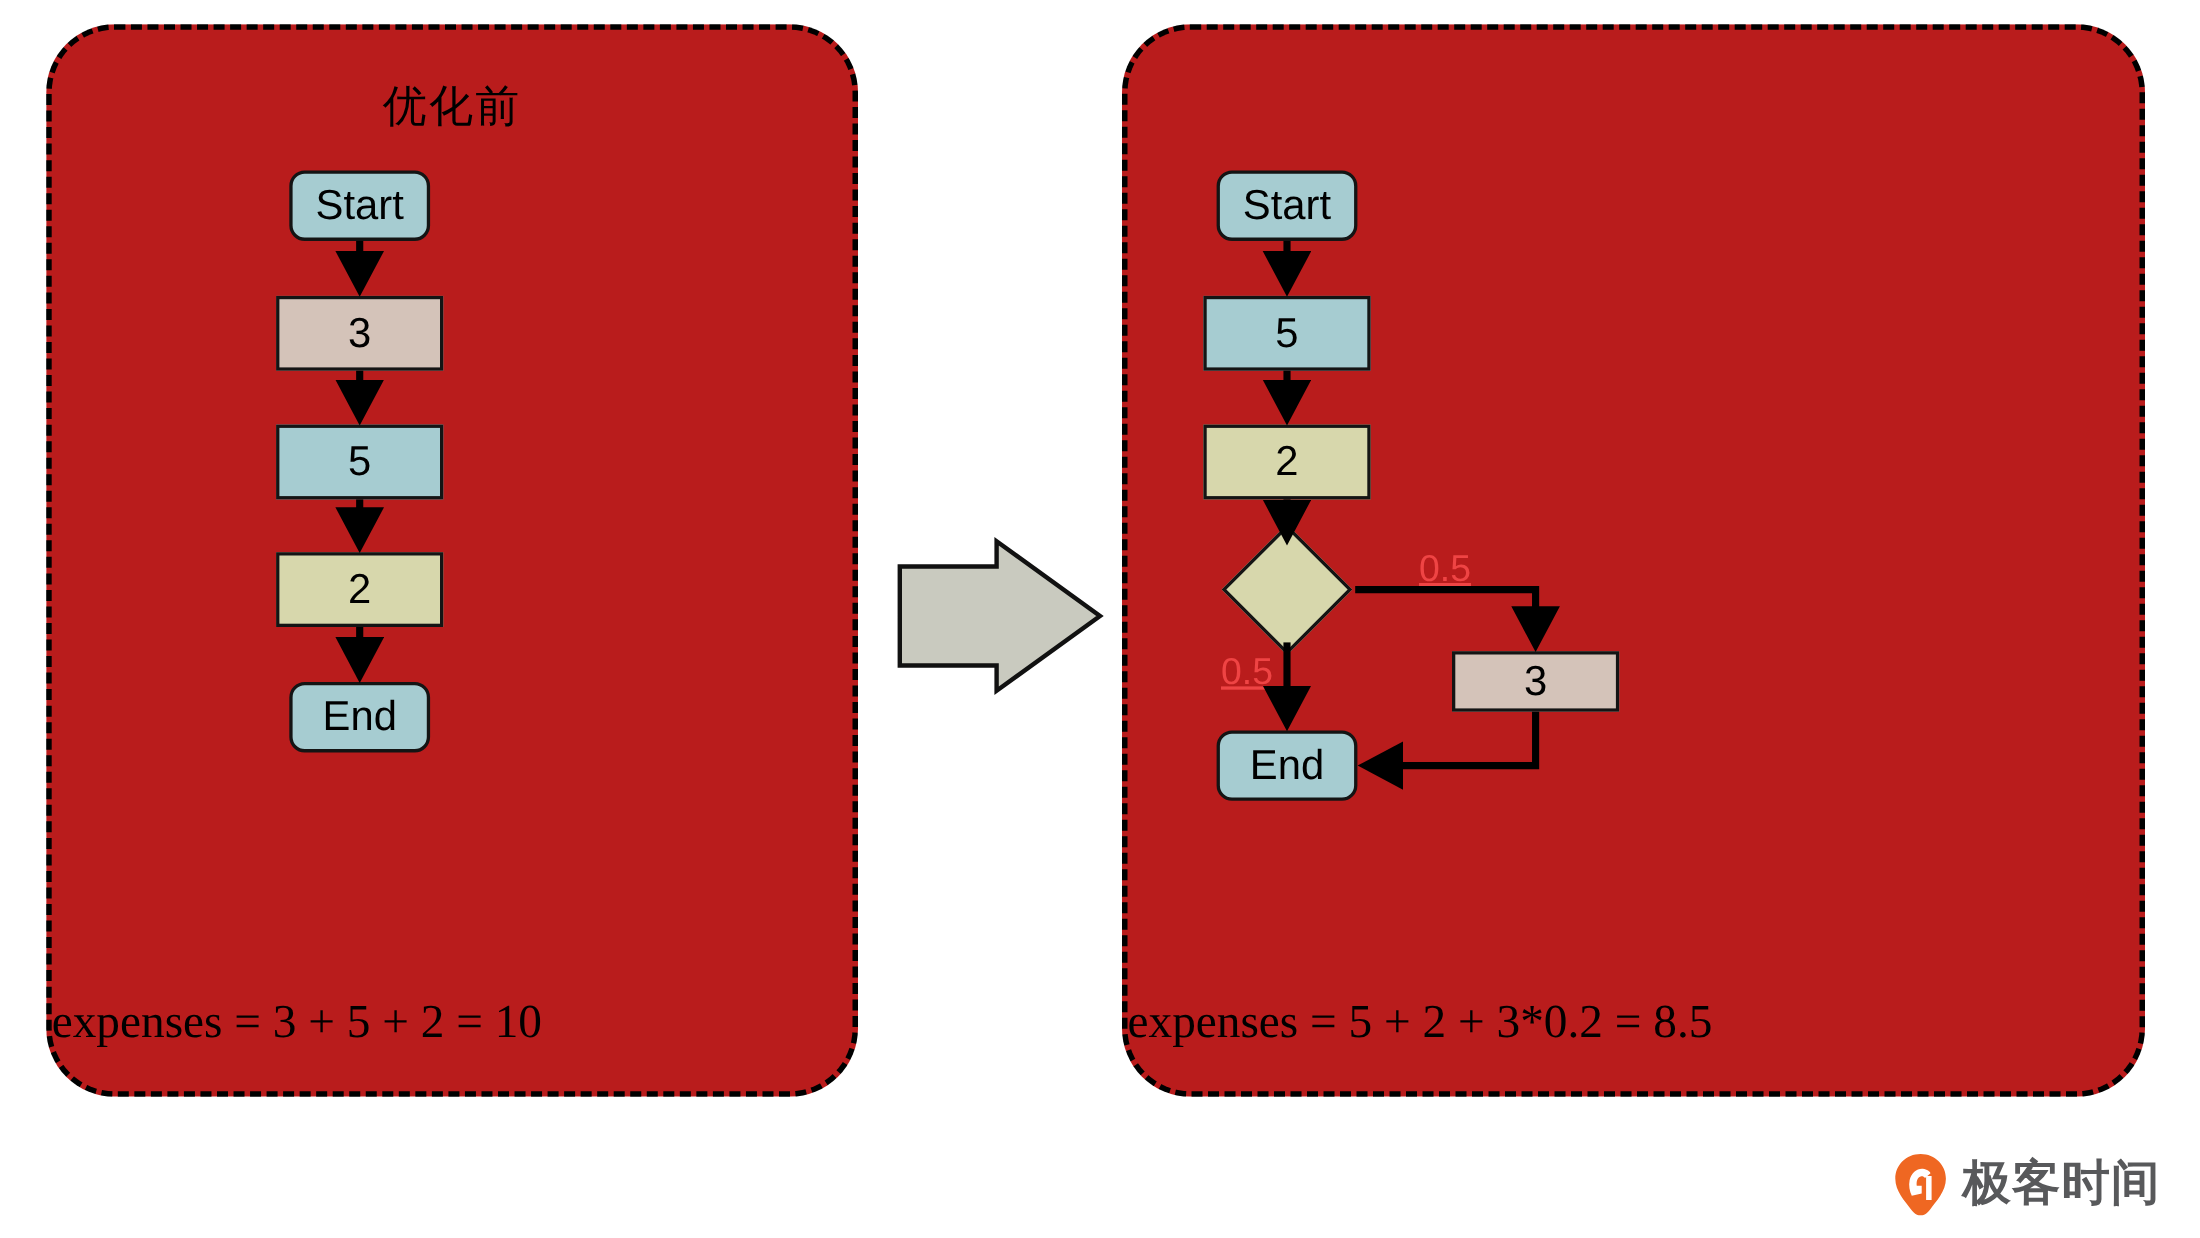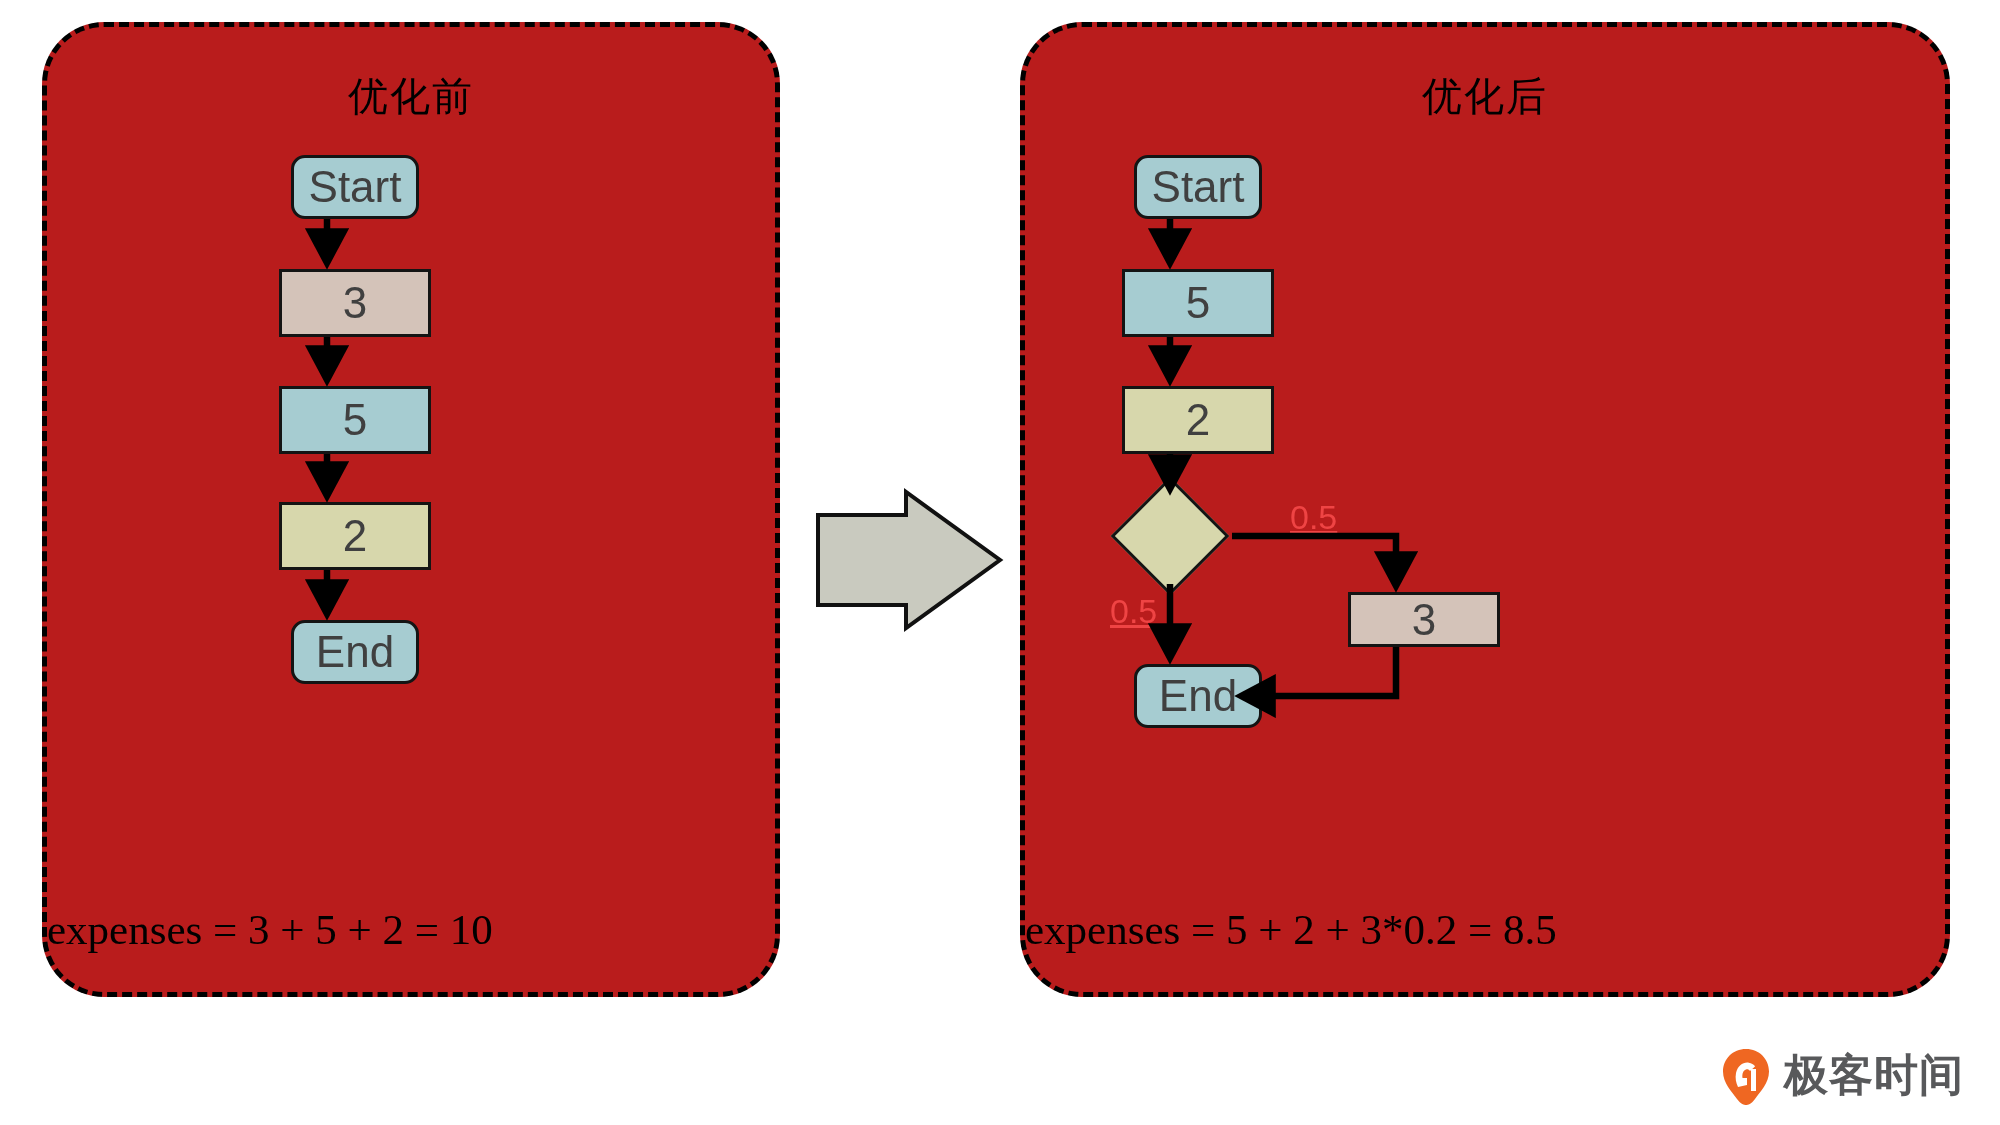--- a/index.html
+++ b/index.html
@@ -46,24 +46,23 @@
   }
 
   
   .node {
     position: absolute;
     box-sizing: border-box;
     border: 3px solid #141414;
     display: flex;
     align-items: center;
     justify-content: center;
-    font-size: 44px;
-    color: #404040;
+    font-size: 38px;
+    color: #000000;
     line-height: 1;
-    margin-left: 28px;
   }
   .node.rounded { border-radius: 14px; }
   .fill-teal  { background: #a6ccd1; }
   .fill-tan   { background: #d4c3b9; }
   .fill-olive { background: #d7d7ac; }
 
   .diamond {
     position: absolute;
     background: #d7d7ac;
     border: 3px solid #141414;
@@ -116,21 +115,20 @@
 
   <div class="node fill-tan" style="left:251px; top:269px; width:152px; height:68px;">3</div>
 
   <div class="node fill-teal" style="left:251px; top:386px; width:152px; height:68px;">5</div>
 
   <div class="node fill-olive" style="left:251px; top:502px; width:152px; height:68px;">2</div>
 
   <div class="node rounded fill-teal" style="left:263px; top:620px; width:128px; height:64px;">End</div>
 
   <div class="panel" id="panel-after">
-    <div class="panel-title">优化后</div>
     <div class="formula">expenses = 5 + 2 + 3*0.2 = 8.5</div>
   </div>
 
   <div class="node rounded fill-teal" style="left:1106px; top:155px; width:128px; height:64px;">Start</div>
 
   <div class="node fill-teal" style="left:1094px; top:269px; width:152px; height:68px;">5</div>
 
   <div class="node fill-olive" style="left:1094px; top:386px; width:152px; height:68px;">2</div>
 
   <div class="diamond" style="left:1128px; top:494px; width:84px; height:84px;"></div>

